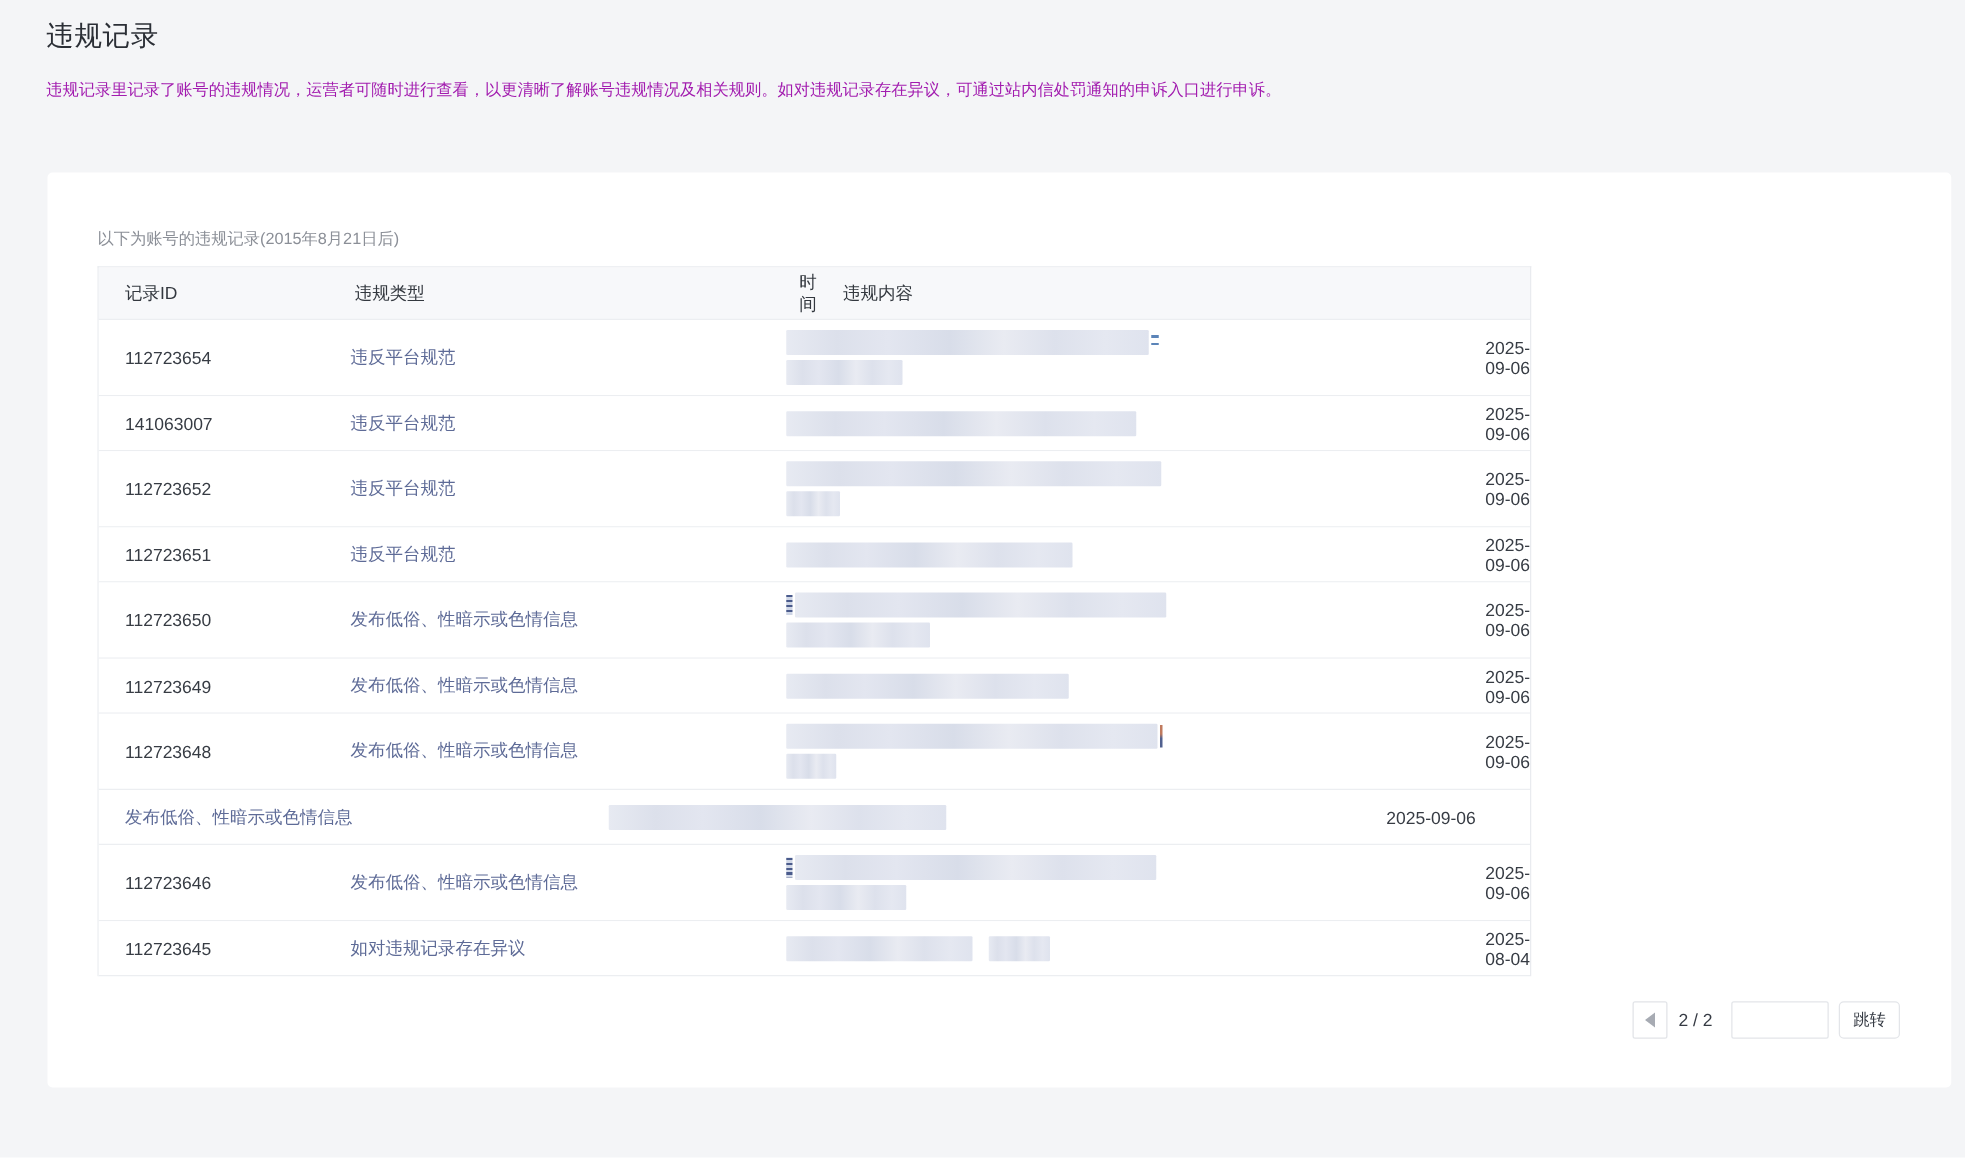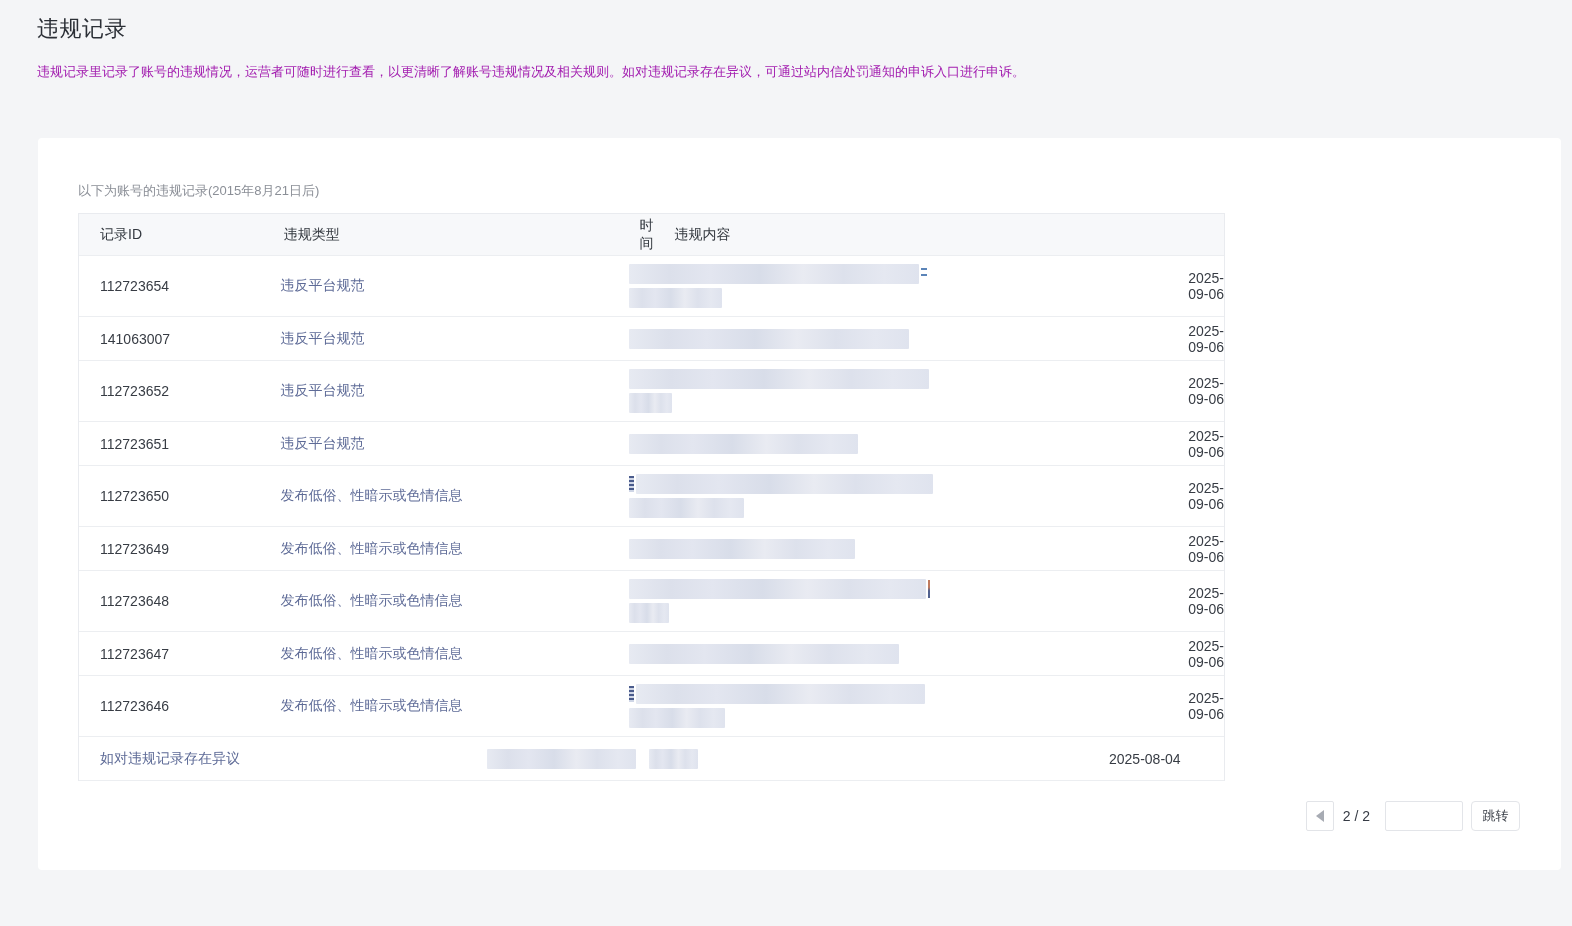--- a/index.html
+++ b/index.html
@@ -239,23 +239,20 @@
               <div class="redact-line">
                 <span class="redact-bar" style="width: 40px;"></span>
               </div>
             </div>
     <div class="v-cell col-time">
       <span class="date-text">2025-09-06</span>
     </div>
   </div>
 
   <div class="v-row row-1line">
-    <div class="v-cell col-id">
-      <span class="id-text">112723647</span>
-    </div>
     <div class="v-cell col-type">
       <a class="type-link">发布低俗、性暗示或色情信息</a>
     </div>
     <div class="v-cell col-content">
               <div class="redact-line">
                 <span class="redact-bar" style="width: 270px;"></span>
               </div>
             </div>
     <div class="v-cell col-time">
       <span class="date-text">2025-09-06</span>
@@ -277,20 +274,23 @@
               <div class="redact-line">
                 <span class="redact-bar" style="width: 96px;"></span>
               </div>
             </div>
     <div class="v-cell col-time">
       <span class="date-text">2025-09-06</span>
     </div>
   </div>
 
   <div class="v-row row-1line">
+    <div class="v-cell col-id">
+      <span class="id-text">112723645</span>
+    </div>
     <div class="v-cell col-type">
       <a class="type-link">如对违规记录存在异议</a>
     </div>
     <div class="v-cell col-content">
               <div class="redact-line">
                 <span class="redact-bar" style="width: 149px;"></span>
                 <span class="redact-bar" style="width: 49px;"></span>
               </div>
             </div>
     <div class="v-cell col-time">

